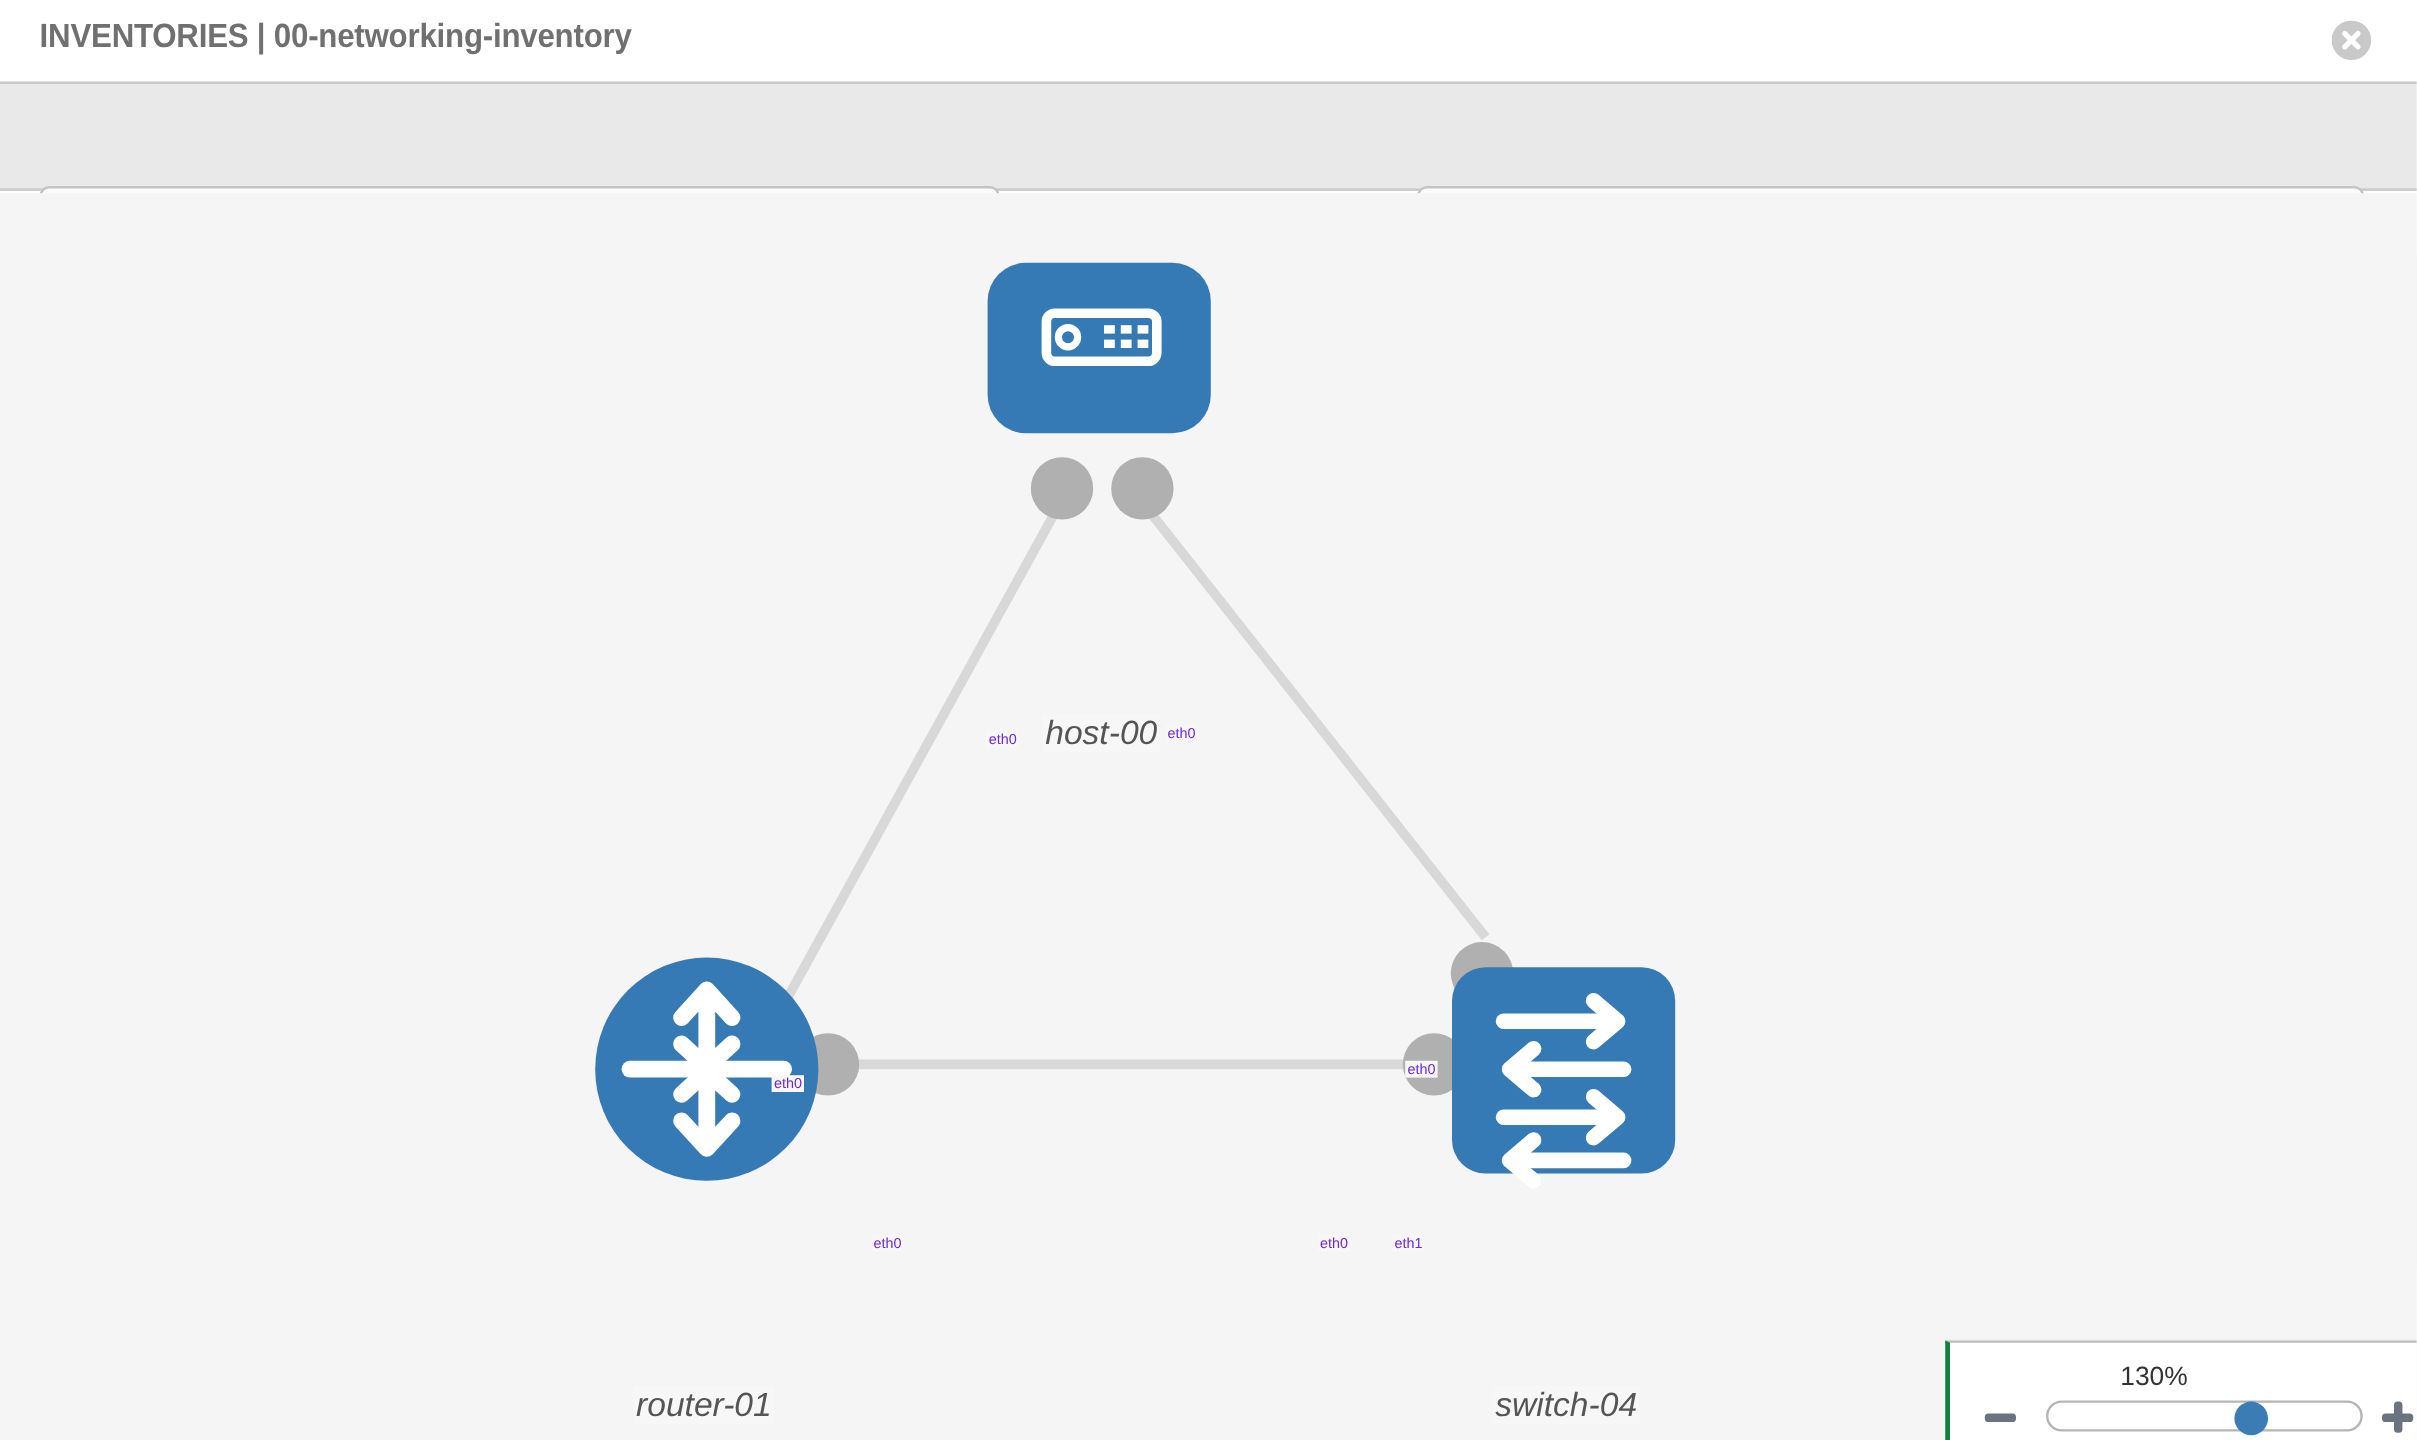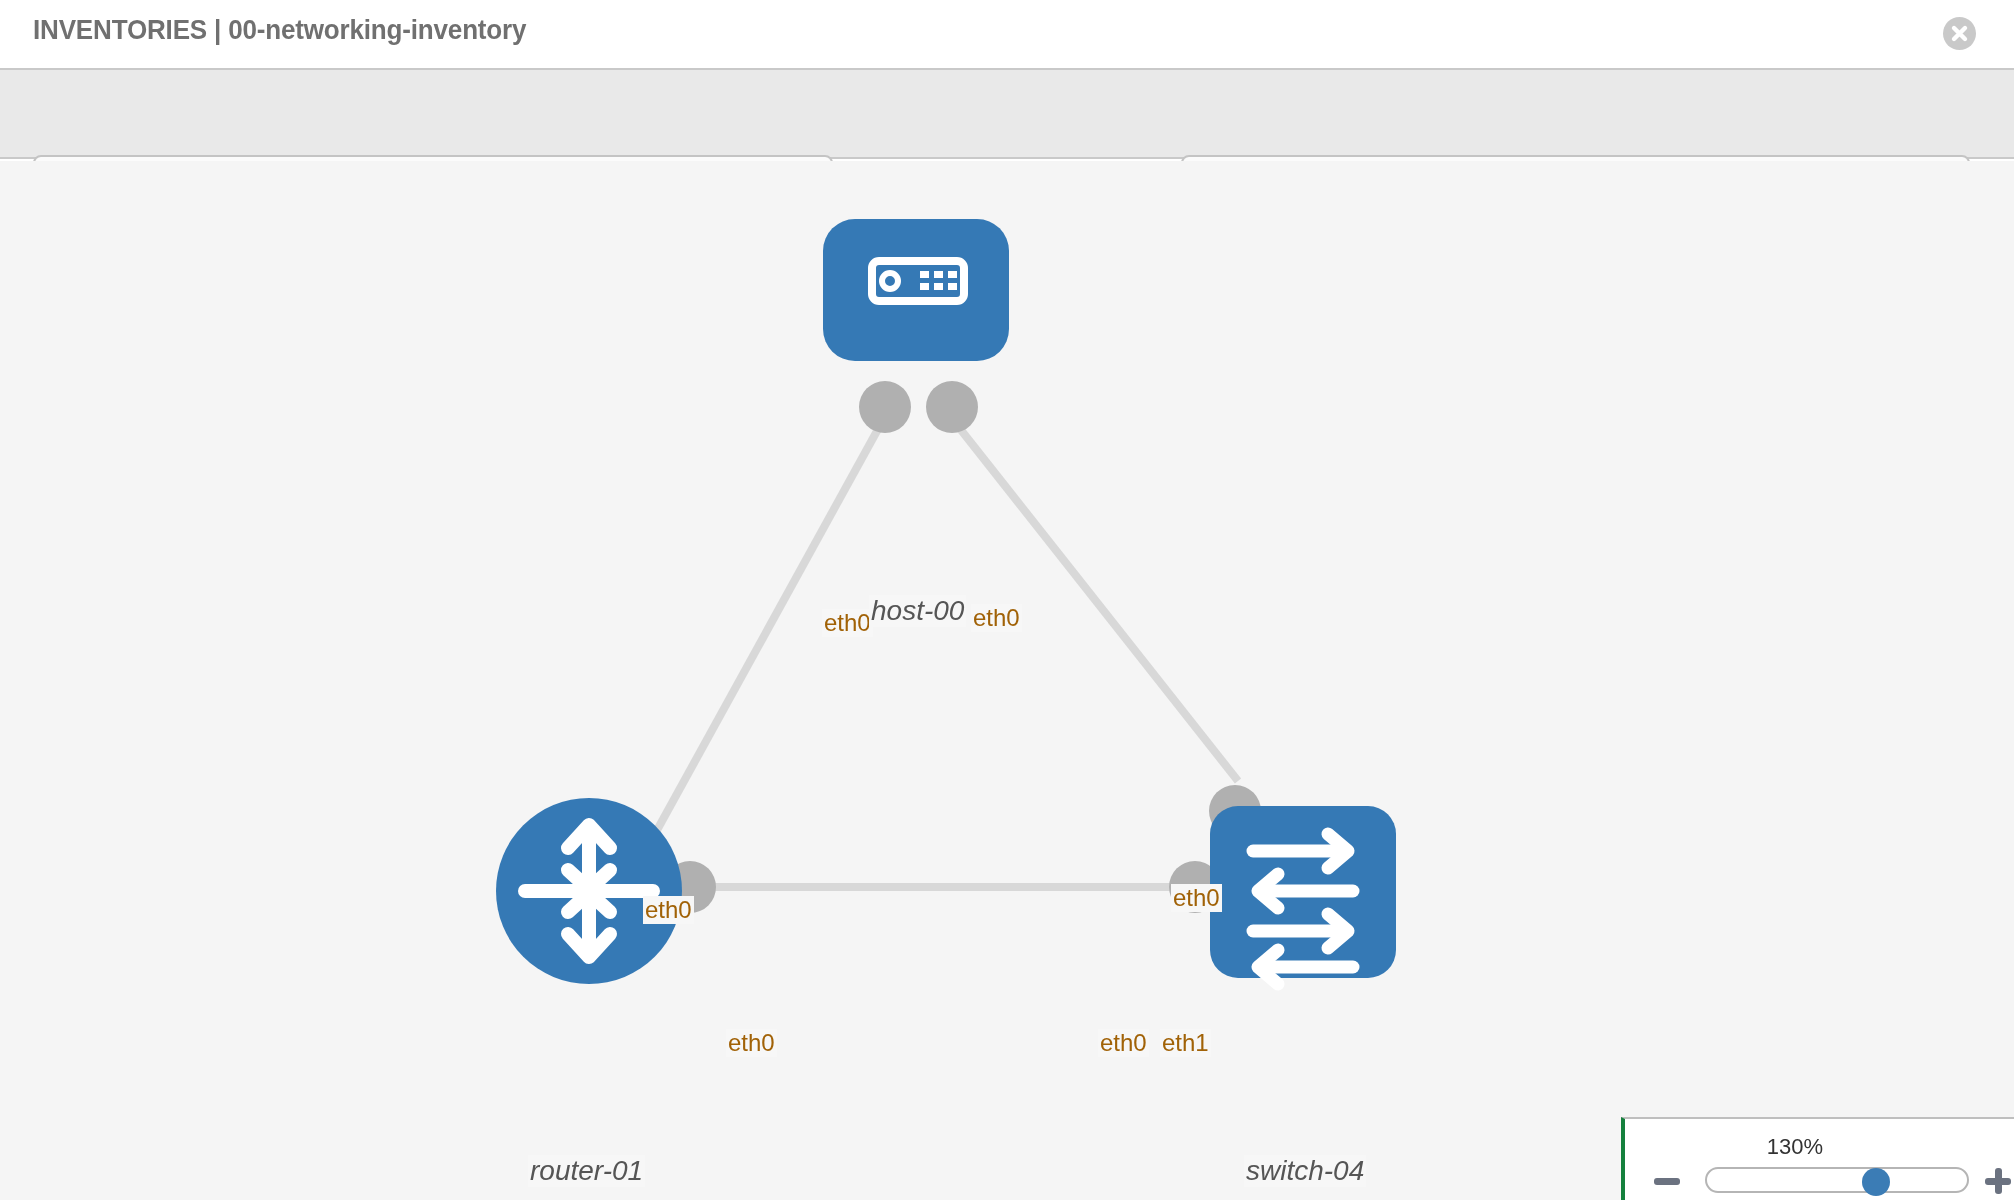--- a/index.html
+++ b/index.html
@@ -110,22 +110,22 @@
     position: absolute;
     font-size: 28px;
     color: #555555;
     background: #f7f7f7;
     white-space: nowrap;
     padding: 0 2px;
     font-style: italic;
   }
   .iface-label {
     position: absolute;
-    font-size: 24px;
-    color: #a16207;
+    font-size: 12px;
+    color: #6d28d9;
     background: #f7f7f7;
     white-space: nowrap;
     padding: 0 2px;
   }
 
   
   .zoom-panel {
     position: absolute;
     left: 1621px; top: 1117px;
     width: 393px; height: 117px;

